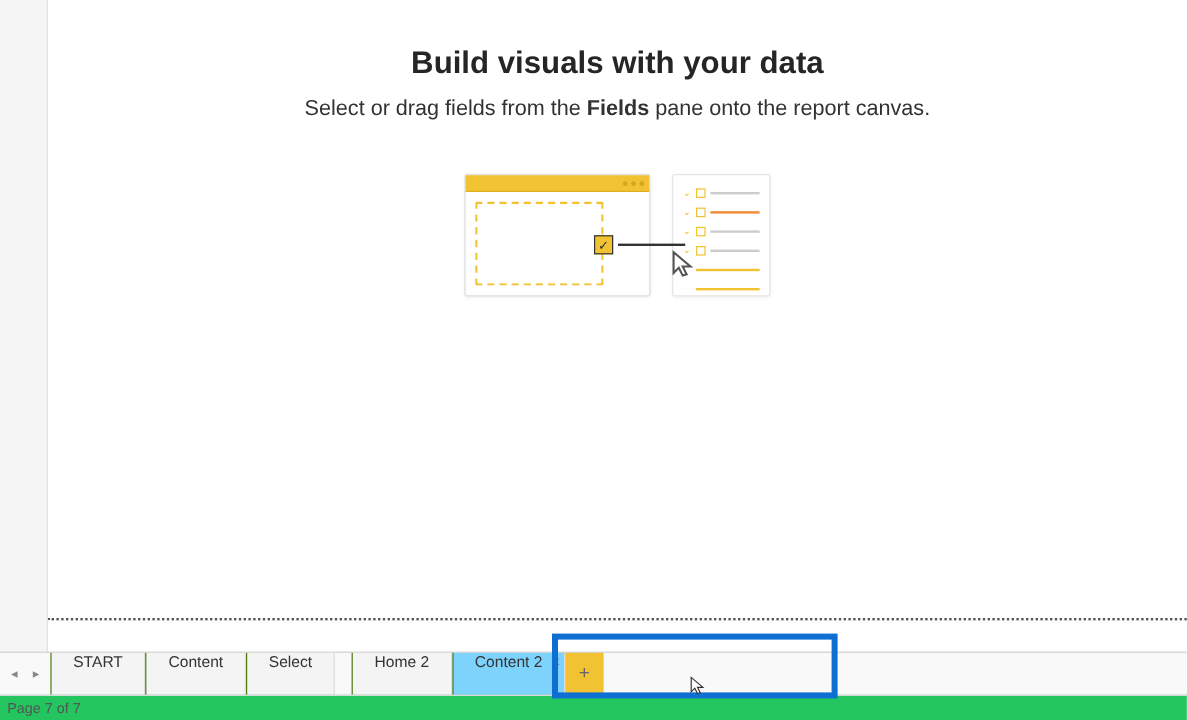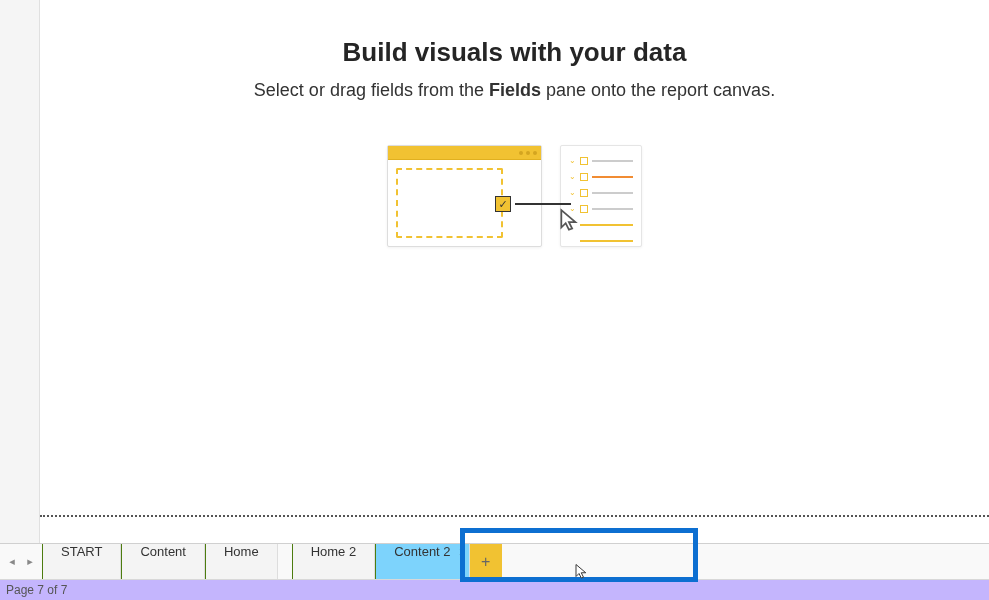--- a/index.html
+++ b/index.html
@@ -229,21 +229,21 @@
       border: 5px solid #0d6fd1;
       pointer-events: none;
       z-index: 5;
     }
     .status-bar {
       position: absolute;
       left: 0;
       right: 0;
       bottom: 0;
       height: 21px;
-      background: #c4b5fd;
+      background: #22c55e;
       border-top: 1px solid #d8d8d8;
       display: flex;
       align-items: center;
       padding: 0 6px;
       font-size: 12px;
       color: #555;
     }
     .tab-cursor {
       position: absolute;
       pointer-events: none;
@@ -318,21 +318,21 @@
     <div class="nav-arrow">◂</div>
     <div class="nav-arrow">▸</div>
   </div>
   <div class="page-tab">
       <span>START</span>
     </div>
   <div class="page-tab">
       <span>Content</span>
     </div>
   <div class="page-tab">
-      <span>Home</span>
+      <span>Select</span>
     </div>
   <div class="page-tab gap-before">
       <span>Home 2</span>
     </div>
   <div class="page-tab active">
     <span>Content 2</span>
     <span class="close-x">x</span>
   </div>
   <div class="add-page">
       <span>+</span>

